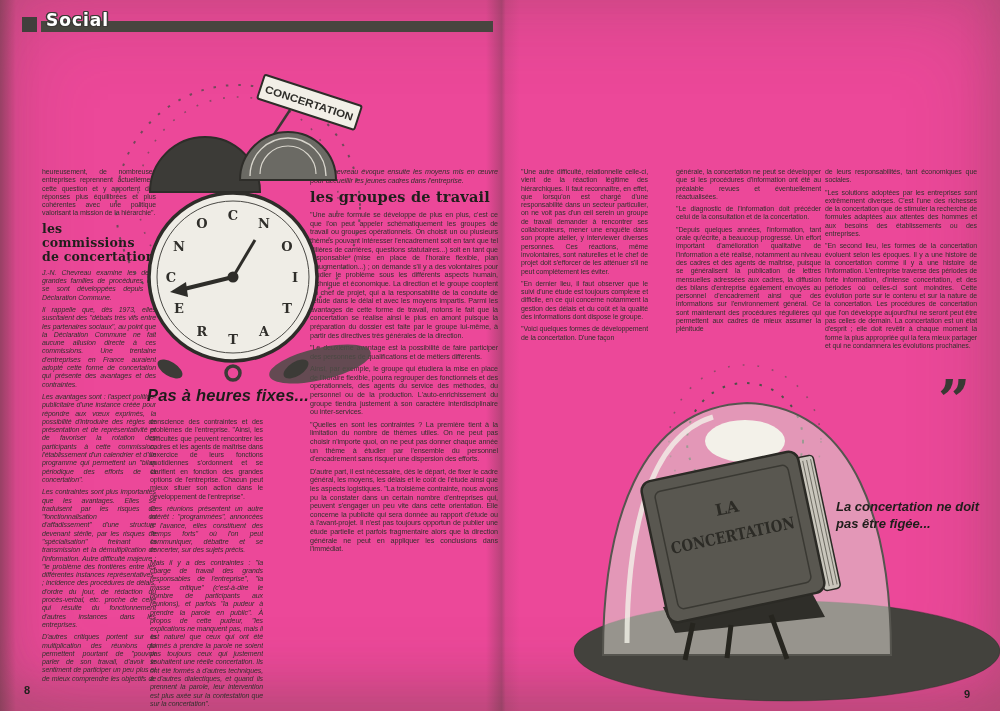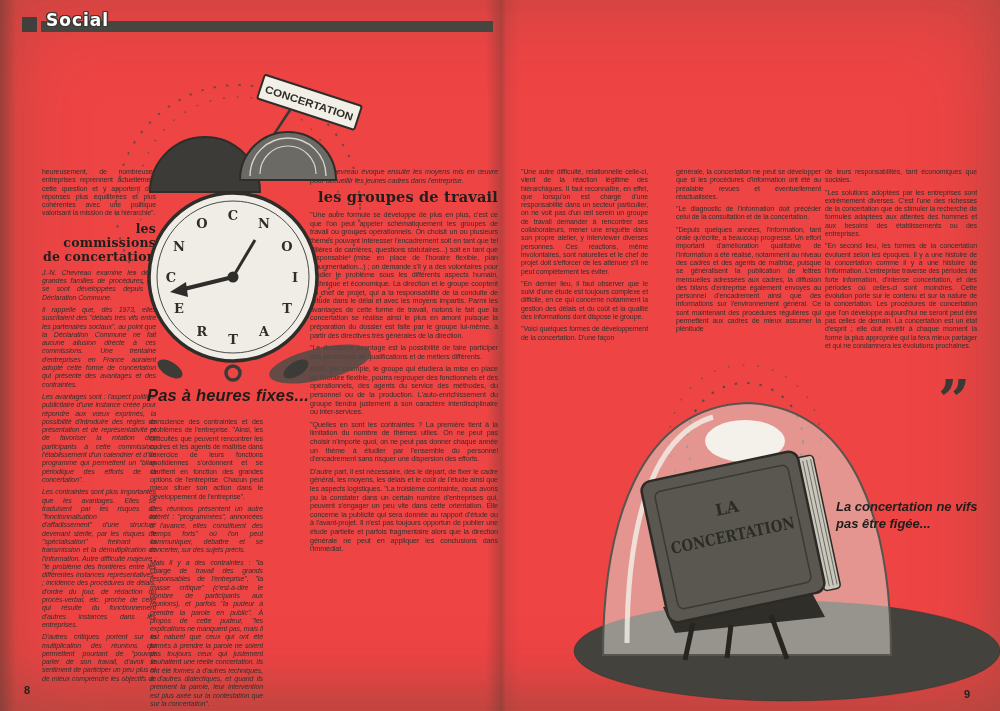--- a/index.html
+++ b/index.html
@@ -1,18 +1,18 @@
 <!DOCTYPE html>
 <html lang="fr"><head>
 <meta charset="utf-8">
 <style>
   html,body{margin:0;padding:0;background:#b9b5ac;}
   .spread{
     position:relative;width:1000px;height:711px;margin:0 auto;
-    background:#ef4444;overflow:hidden;
+    background:#ec4899;overflow:hidden;
     font-family:"Liberation Sans",sans-serif;color:#33312d;
     box-shadow:inset 0 0 90px rgba(85,75,60,.30), inset 0 -25px 40px rgba(85,75,60,.18);
   }
   .edge-left{position:absolute;left:0;top:0;width:16px;height:100%;
     background:linear-gradient(90deg,rgba(60,52,44,.35),rgba(60,52,44,0));}
   .gutter{position:absolute;left:486px;top:0;width:34px;height:100%;
     background:linear-gradient(90deg,rgba(60,55,48,0) 0%,rgba(60,55,48,.30) 46%,rgba(60,55,48,.10) 58%,rgba(60,55,48,0) 100%);}
   
   .social-square{position:absolute;left:22px;top:17px;width:15px;height:15px;background:#413f3c;}
   .social-bar{position:absolute;left:41px;top:21px;width:452px;height:11px;background:#47453f;}
@@ -22,21 +22,21 @@
     color:#fff;
     text-shadow:-1.4px 0 #3c3a36,1.4px 0 #3c3a36,0 -1.4px #3c3a36,0 1.4px #3c3a36,
                 -1px -1px #3c3a36,1px 1px #3c3a36,-1px 1px #3c3a36,1px -1px #3c3a36;
   }
   
   .col{position:absolute;text-align:justify;font-size:7px;line-height:8.3px;
        letter-spacing:-0.1px;overflow:hidden;}
   .col p{margin:0 0 4px 0;}
   .col p.i{font-style:italic;}
   .col h3{font-family:"DejaVu Serif",serif;font-weight:700;color:#201f1c;
-          font-size:12.5px;line-height:14px;margin:3px 0 5px 0;letter-spacing:.2px;text-align:right;}
+          font-size:12.5px;line-height:14px;margin:3px 0 5px 0;letter-spacing:.2px;text-align:left;}
   .col h3.big{font-size:14.5px;line-height:16px;margin:2px 0 6px 0;}
   .col3{font-size:7.2px;line-height:8.6px;}
   .headline-ital{position:absolute;font-weight:bold;font-style:italic;font-size:16.5px;
                  color:#1d1c1a;letter-spacing:.2px;}
   .caption{position:absolute;font-weight:bold;font-style:italic;
            font-size:13px;line-height:16.5px;color:#1f1e1b;z-index:6;}
   .bigquote{position:absolute;font-family:"DejaVu Serif",serif;font-weight:bold;
             font-size:56px;line-height:30px;letter-spacing:-4px;color:#3a3934;z-index:5;}
   .pagenum{position:absolute;font-weight:bold;font-size:11px;color:#22211e;}
   svg{position:absolute;overflow:visible;}
@@ -177,17 +177,17 @@
       <g transform="translate(198 182) rotate(-12)">
         <rect x="78" y="-64" width="17" height="136" rx="4" fill="#c9c6bc" stroke="#2b2a25" stroke-width="1.5"></rect>
         <path d="M 84 -60 L 84 68 M 88 -60 L 88 68 M 92 -60 L 92 68" stroke="#6e6c63" stroke-width="1"></path>
         <rect x="-80" y="-72" width="160" height="144" rx="10" fill="#595750" stroke="#2b2a25" stroke-width="2.5"></rect>
         <rect x="-68" y="-60" width="136" height="120" rx="6" fill="none" stroke="#3a3933" stroke-width="1.5"></rect>
         <text x="0" y="-24" text-anchor="middle" font-family="DejaVu Serif, serif" font-weight="bold" font-size="16" fill="#2c2b26">LA</text>
         <text x="0" y="4" text-anchor="middle" font-family="DejaVu Serif, serif" font-weight="bold" font-size="16" fill="#2c2b26" textLength="126" lengthAdjust="spacingAndGlyphs">CONCERTATION</text>
       </g>
     </svg>
 
-    <div class="caption" style="left:836px;top:499px;width:152px;">La concertation ne vifs pas être figée...</div>
+    <div class="caption" style="left:836px;top:499px;width:152px;">La concertation ne doit pas être figée...</div>
 
     <div class="pagenum" style="left:964px;top:688px;">9</div>
   </div>
 </div>
 
 </body></html>

